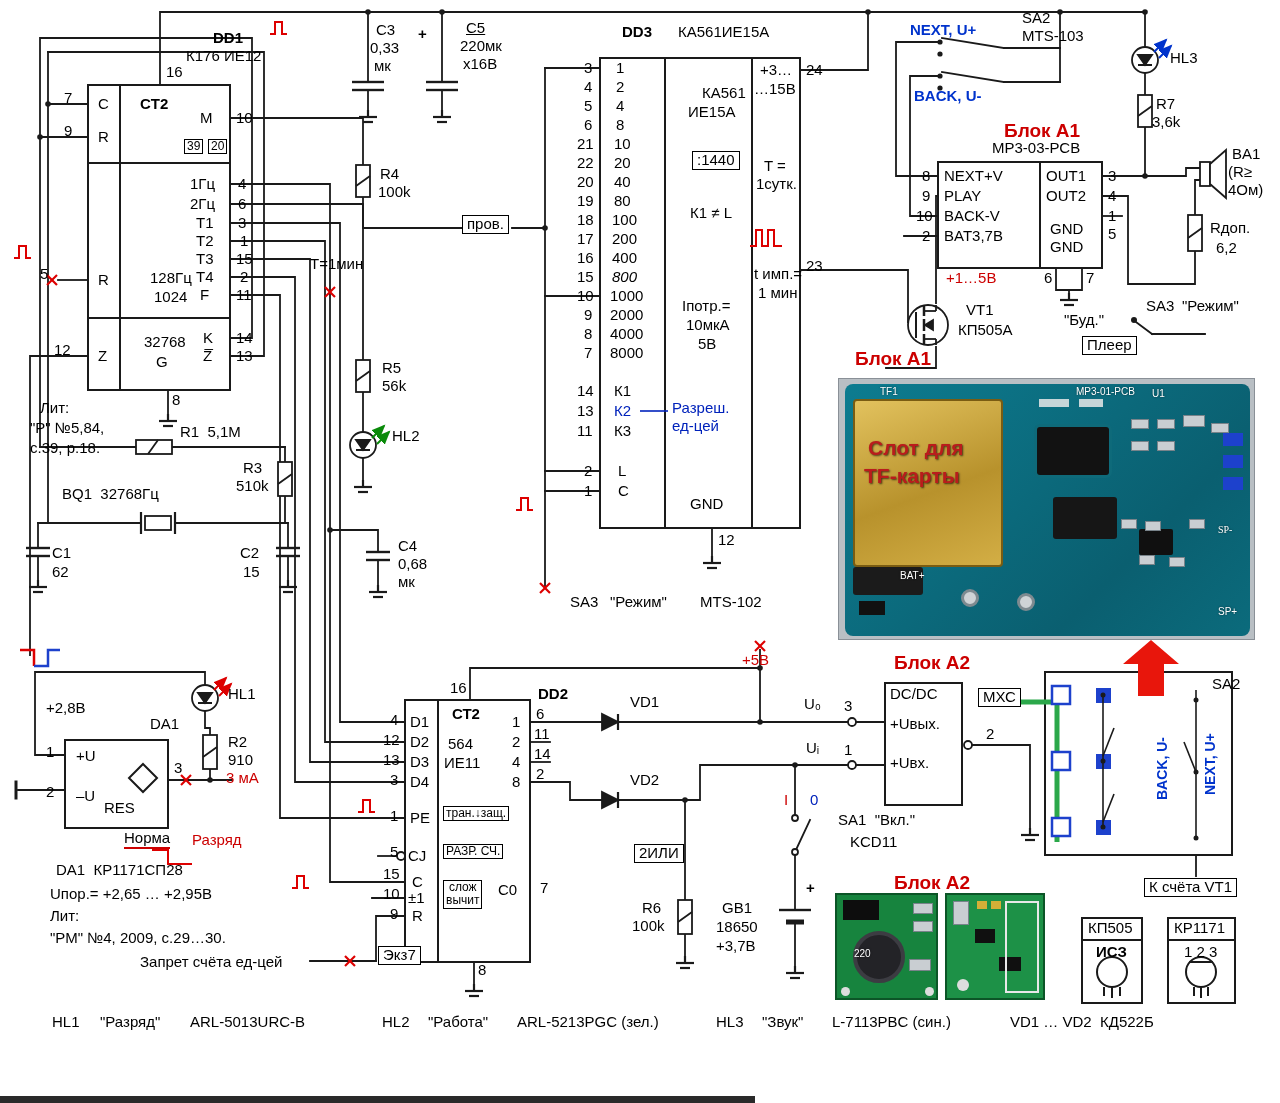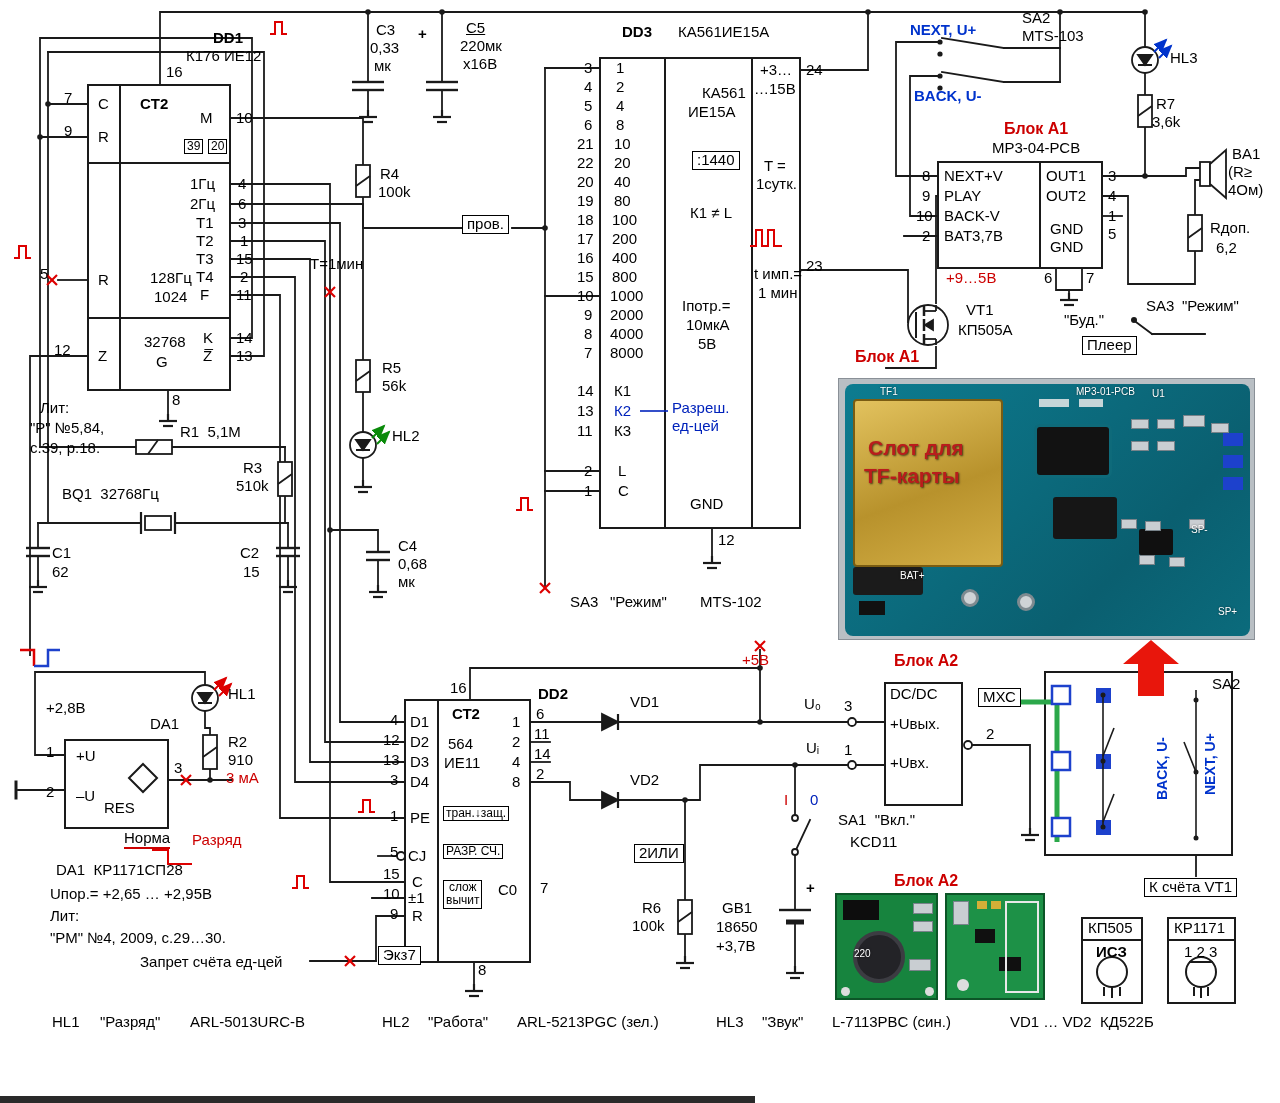--- a/index.html
+++ b/index.html
@@ -5,21 +5,21 @@
   html,body{margin:0;padding:0;background:#fff}
   #canvas{position:relative;width:1280px;height:1103px;background:#fff;
           font-family:"Liberation Sans",sans-serif;overflow:hidden}
   #schem{position:absolute;left:0;top:0}
   .photo{position:absolute;box-sizing:border-box}
   .photo *{position:absolute;box-sizing:border-box}
   #labels{position:absolute;left:0;top:0;width:100%;height:100%;pointer-events:none}
   .lbl{position:absolute;font-size:15px;color:#000;white-space:pre;line-height:1.12}
   .b{font-weight:bold}
   .r{color:#cc0000}
-  .rb{color:#cc0000;font-weight:bold;font-size:16px}
+  .rb{color:#cc0000;font-weight:bold;font-size:19px}
   .bl{color:#0022bb}
   .blb{color:#0033cc;font-weight:bold}
   .blv{color:#0033cc;font-weight:bold;font-size:14px;transform:rotate(-90deg);transform-origin:0 0}
   .box{border:1.6px solid #000;padding:0 4px;background:#fff}
   .bxs{border:1px solid #000;padding:0 2px;background:#fff;font-size:12px;text-align:center}
   .w{color:#b91c1c;font-weight:bold;font-size:21px;text-shadow:1px 1px 2px rgba(0,0,0,.65)}
   .ws{color:#fff;font-size:10px;text-shadow:0 0 2px rgba(0,0,0,.6)}
   .big{font-size:27px}
   .ur{border-bottom:2.5px solid #cc0000}
   .cmp{background:#c9ced2;border:1px solid #78838a}
@@ -515,21 +515,21 @@
       <div class="lbl" style="left: 614px; top: 174px;">40</div>
       <div class="lbl" style="left: 577px; top: 174px;">20</div>
       <div class="lbl" style="left: 614px; top: 193px;">80</div>
       <div class="lbl" style="left: 577px; top: 193px;">19</div>
       <div class="lbl" style="left: 612px; top: 212px;">100</div>
       <div class="lbl" style="left: 577px; top: 212px;">18</div>
       <div class="lbl" style="left: 612px; top: 231px;">200</div>
       <div class="lbl" style="left: 577px; top: 231px;">17</div>
       <div class="lbl" style="left: 612px; top: 250px;">400</div>
       <div class="lbl" style="left: 577px; top: 250px;">16</div>
-      <div class="lbl" style="left: 612px; top: 269px;">800</div>
+      <div class="lbl" style="left: 612px; top: 269px; font-style: italic;">800</div>
       <div class="lbl" style="left: 577px; top: 269px;">15</div>
       <div class="lbl" style="left: 610px; top: 288px;">1000</div>
       <div class="lbl" style="left: 577px; top: 288px;">10</div>
       <div class="lbl" style="left: 610px; top: 307px;">2000</div>
       <div class="lbl" style="left: 584px; top: 307px;">9</div>
       <div class="lbl" style="left: 610px; top: 326px;">4000</div>
       <div class="lbl" style="left: 584px; top: 326px;">8</div>
       <div class="lbl" style="left: 610px; top: 345px;">8000</div>
       <div class="lbl" style="left: 584px; top: 345px;">7</div>
       <div class="lbl" style="left: 614px; top: 383px;">К1</div>
@@ -565,59 +565,59 @@
       <div class="lbl" style="left: 610px; top: 594px;">"Режим"</div>
       <div class="lbl" style="left: 700px; top: 594px;">MTS-102</div>
       <div class="lbl blb" style="left: 910px; top: 22px;">NEXT, U+</div>
       <div class="lbl" style="left: 1022px; top: 10px;">SA2</div>
       <div class="lbl" style="left: 1022px; top: 28px;">MTS-103</div>
       <div class="lbl blb" style="left: 914px; top: 88px;">BACK, U-</div>
       <div class="lbl" style="left: 1170px; top: 50px;">HL3</div>
       <div class="lbl" style="left: 1156px; top: 96px;">R7</div>
       <div class="lbl" style="left: 1152px; top: 114px;">3,6k</div>
       <div class="lbl rb" style="left: 1004px; top: 120px;">Блок A1</div>
-      <div class="lbl" style="left: 992px; top: 140px;">МР3-04-РСВ</div>
+      <div class="lbl" style="left: 992px; top: 140px;">МР3-03-РСВ</div>
       <div class="lbl" style="left: 922px; top: 168px;">8</div>
       <div class="lbl" style="left: 944px; top: 168px;">NEXT+V</div>
       <div class="lbl" style="left: 922px; top: 188px;">9</div>
       <div class="lbl" style="left: 944px; top: 188px;">PLAY</div>
       <div class="lbl" style="left: 916px; top: 208px;">10</div>
       <div class="lbl" style="left: 944px; top: 208px;">BACK-V</div>
       <div class="lbl" style="left: 922px; top: 228px;">2</div>
       <div class="lbl" style="left: 944px; top: 228px;">BAT3,7В</div>
       <div class="lbl" style="left: 1046px; top: 168px;">OUT1</div>
       <div class="lbl" style="left: 1108px; top: 168px;">3</div>
       <div class="lbl" style="left: 1046px; top: 188px;">OUT2</div>
       <div class="lbl" style="left: 1108px; top: 188px;">4</div>
       <div class="lbl" style="left: 1108px; top: 208px;">1</div>
       <div class="lbl" style="left: 1050px; top: 221px;">GND</div>
       <div class="lbl" style="left: 1108px; top: 226px;">5</div>
       <div class="lbl" style="left: 1050px; top: 239px;">GND</div>
-      <div class="lbl r" style="left: 946px; top: 270px;">+9…5В</div>
+      <div class="lbl r" style="left: 946px; top: 270px;">+1…5В</div>
       <div class="lbl" style="left: 1044px; top: 270px;">6</div>
       <div class="lbl" style="left: 1086px; top: 270px;">7</div>
       <div class="lbl" style="left: 1232px; top: 146px;">BA1</div>
       <div class="lbl" style="left: 1228px; top: 164px;">(R≥</div>
       <div class="lbl" style="left: 1228px; top: 182px;">4Ом)</div>
       <div class="lbl" style="left: 1210px; top: 220px;">Rдоп.</div>
       <div class="lbl" style="left: 1216px; top: 240px;">6,2</div>
       <div class="lbl" style="left: 966px; top: 302px;">VT1</div>
       <div class="lbl" style="left: 958px; top: 322px;">КП505А</div>
       <div class="lbl" style="left: 1064px; top: 312px;">"Буд."</div>
       <div class="lbl" style="left: 1146px; top: 298px;">SA3</div>
       <div class="lbl" style="left: 1182px; top: 298px;">"Режим"</div>
       <div class="lbl box" style="left: 1082px; top: 336px;">Плеер</div>
       <div class="lbl rb" style="left: 855px; top: 348px;">Блок A1</div>
       <div class="lbl w" style="left: 868px; top: 436px;">Слот для</div>
       <div class="lbl w" style="left: 864px; top: 464px;">TF-карты</div>
       <div class="lbl ws" style="left: 880px; top: 386px;">TF1</div>
       <div class="lbl ws" style="left: 1076px; top: 386px;">MP3-01-PCB</div>
       <div class="lbl ws" style="left: 1152px; top: 388px;">U1</div>
       <div class="lbl ws" style="left: 900px; top: 570px;">BAT+</div>
-      <div class="lbl ws" style="left: 1191px; top: 524px;">SP-</div>
+      <div class="lbl ws" style="left: 1218px; top: 524px; font-family: Liberation Serif, serif;">SP-</div>
       <div class="lbl ws" style="left: 1218px; top: 606px;">SP+</div>
       <div class="lbl" style="left: 40px; top: 400px;">Лит:</div>
       <div class="lbl" style="left: 30px; top: 420px;">"Р" №5,84,</div>
       <div class="lbl" style="left: 30px; top: 440px;">с.39, р.18.</div>
       <div class="lbl" style="left: 180px; top: 424px;">R1  5,1М</div>
       <div class="lbl" style="left: 243px; top: 460px;">R3</div>
       <div class="lbl" style="left: 236px; top: 478px;">510k</div>
       <div class="lbl" style="left: 62px; top: 486px;">BQ1  32768Гц</div>
       <div class="lbl" style="left: 52px; top: 545px;">C1</div>
       <div class="lbl" style="left: 52px; top: 564px;">62</div>

